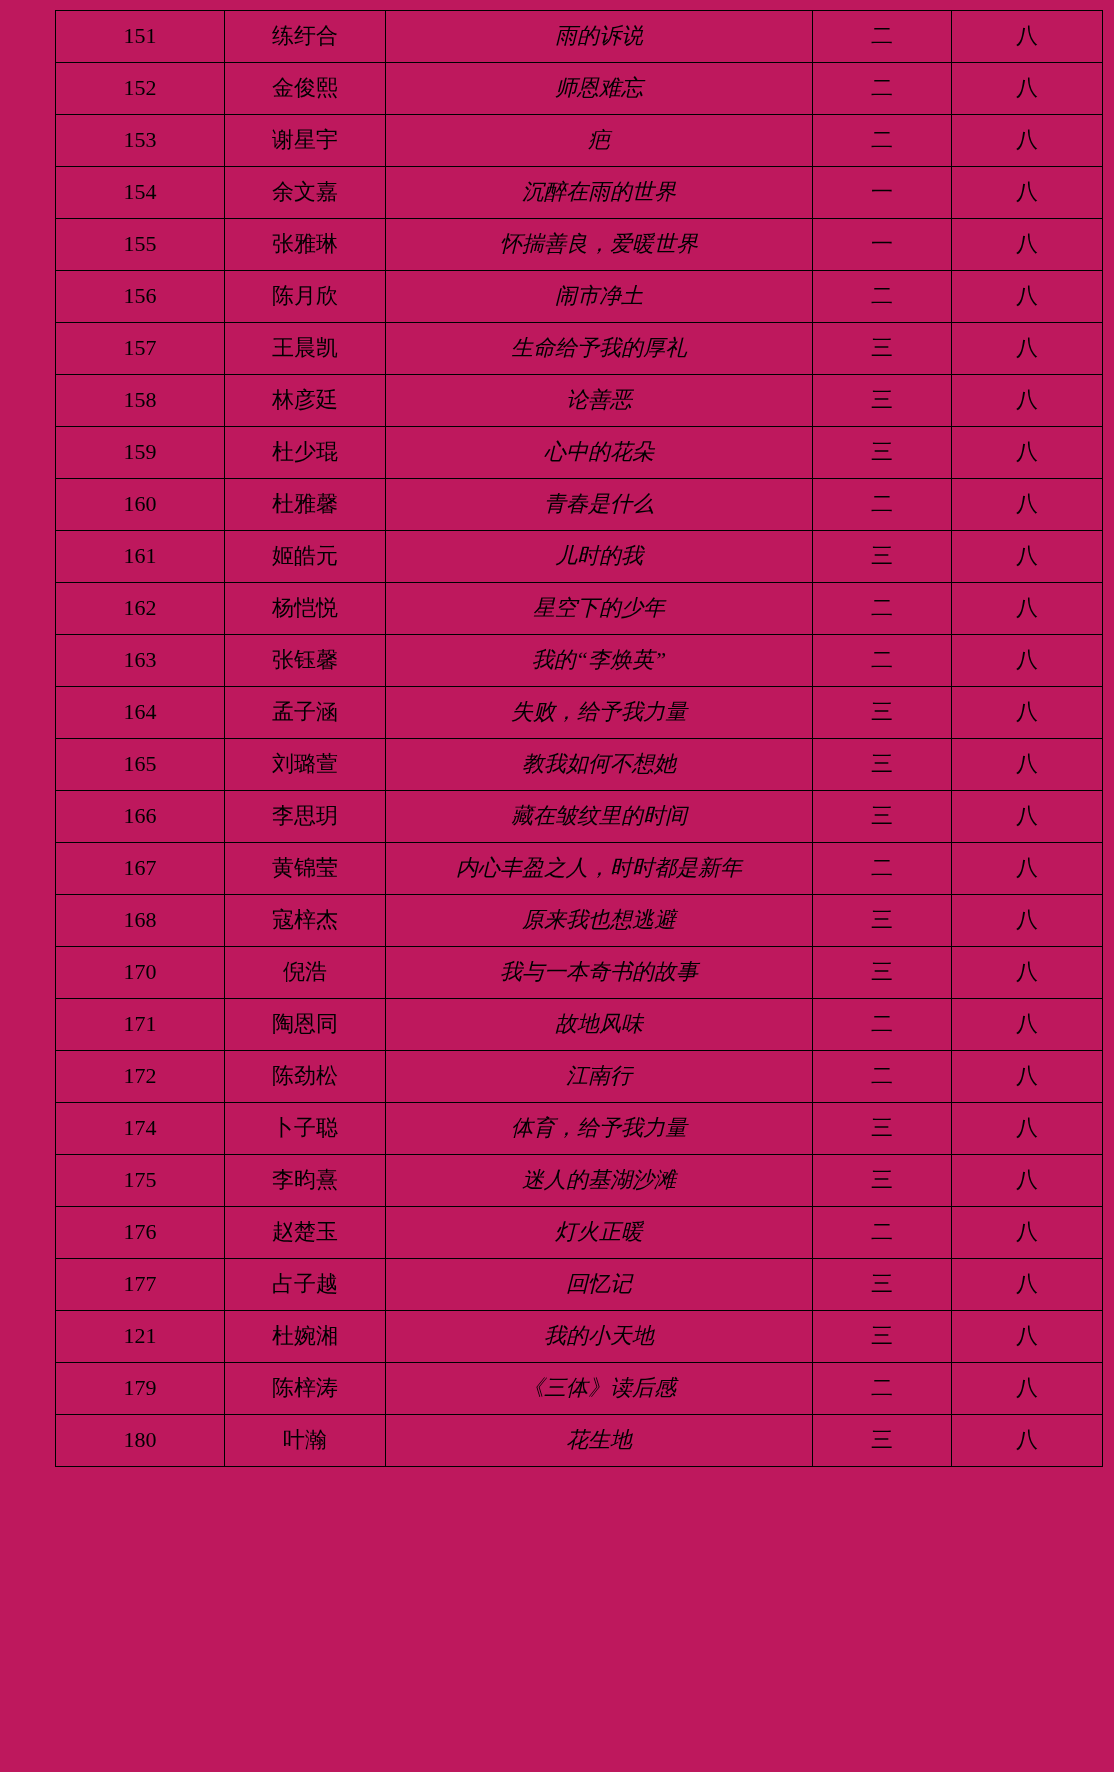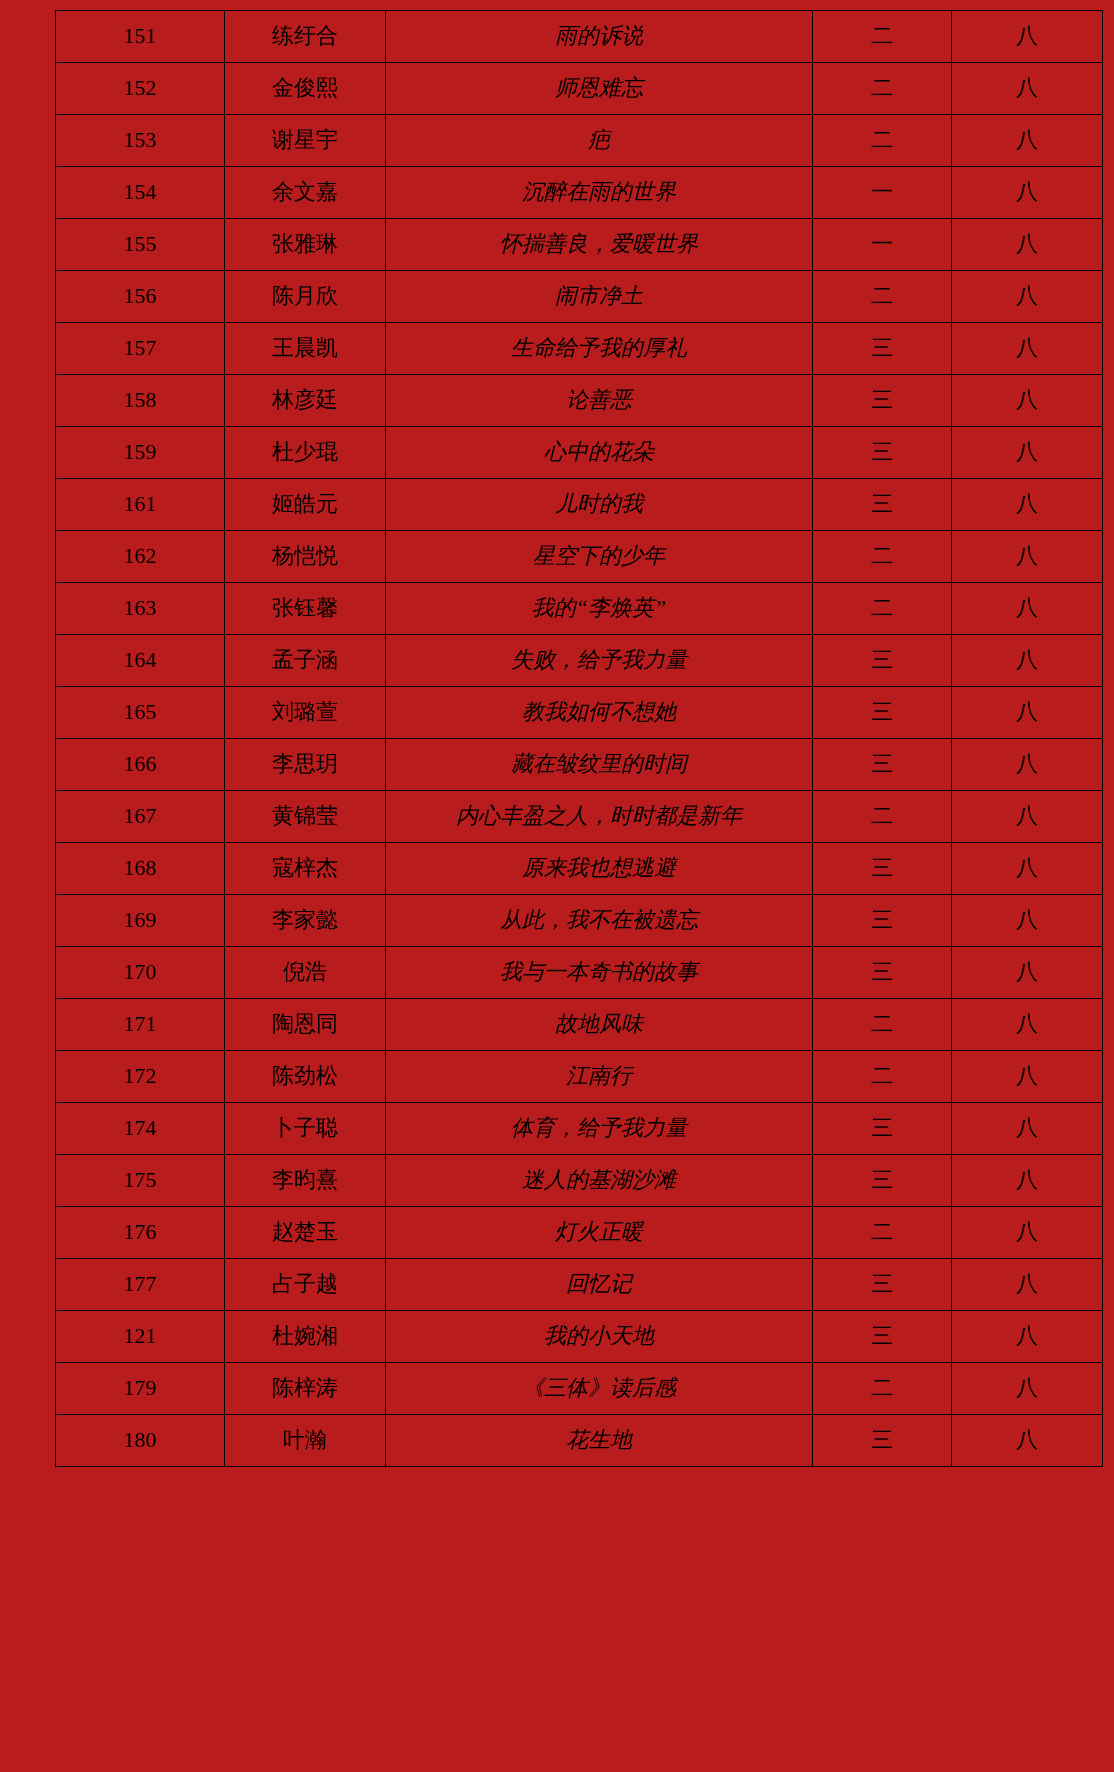--- a/index.html
+++ b/index.html
@@ -10,21 +10,21 @@
   body {
     width: 1114px;
     font-family: "Liberation Serif", "DejaVu Serif", serif;
     color: #000000;
   }
   .page {
     width: 1114px;
     min-height: 1772px;
     box-sizing: border-box;
     padding: 10px 55px 10px 55px;
-    background: #b91c1c;
+    background: #be185d;
   }
   table.roster {
     border-collapse: collapse;
     width: 1004px;
     table-layout: fixed;
     margin: 0;
   }
   table.roster td {
     border: 1px solid #000000;
     height: 51px;
@@ -106,20 +106,27 @@
           <td class="col-class">八</td>
         </tr>
         <tr>
           <td class="col-no">159</td>
           <td class="col-name">杜少琨</td>
           <td class="col-title">心中的花朵</td>
           <td class="col-grade">三</td>
           <td class="col-class">八</td>
         </tr>
         <tr>
+          <td class="col-no">160</td>
+          <td class="col-name">杜雅馨</td>
+          <td class="col-title">青春是什么</td>
+          <td class="col-grade">二</td>
+          <td class="col-class">八</td>
+        </tr>
+        <tr>
           <td class="col-no">161</td>
           <td class="col-name">姬皓元</td>
           <td class="col-title">儿时的我</td>
           <td class="col-grade">三</td>
           <td class="col-class">八</td>
         </tr>
         <tr>
           <td class="col-no">162</td>
           <td class="col-name">杨恺悦</td>
           <td class="col-title">星空下的少年</td>
@@ -158,27 +165,20 @@
           <td class="col-no">167</td>
           <td class="col-name">黄锦莹</td>
           <td class="col-title">内心丰盈之人，时时都是新年</td>
           <td class="col-grade">二</td>
           <td class="col-class">八</td>
         </tr>
         <tr>
           <td class="col-no">168</td>
           <td class="col-name">寇梓杰</td>
           <td class="col-title">原来我也想逃避</td>
-          <td class="col-grade">三</td>
-          <td class="col-class">八</td>
-        </tr>
-        <tr>
-          <td class="col-no">169</td>
-          <td class="col-name">李家懿</td>
-          <td class="col-title">从此，我不在被遗忘</td>
           <td class="col-grade">三</td>
           <td class="col-class">八</td>
         </tr>
         <tr>
           <td class="col-no">170</td>
           <td class="col-name">倪浩</td>
           <td class="col-title">我与一本奇书的故事</td>
           <td class="col-grade">三</td>
           <td class="col-class">八</td>
         </tr>

